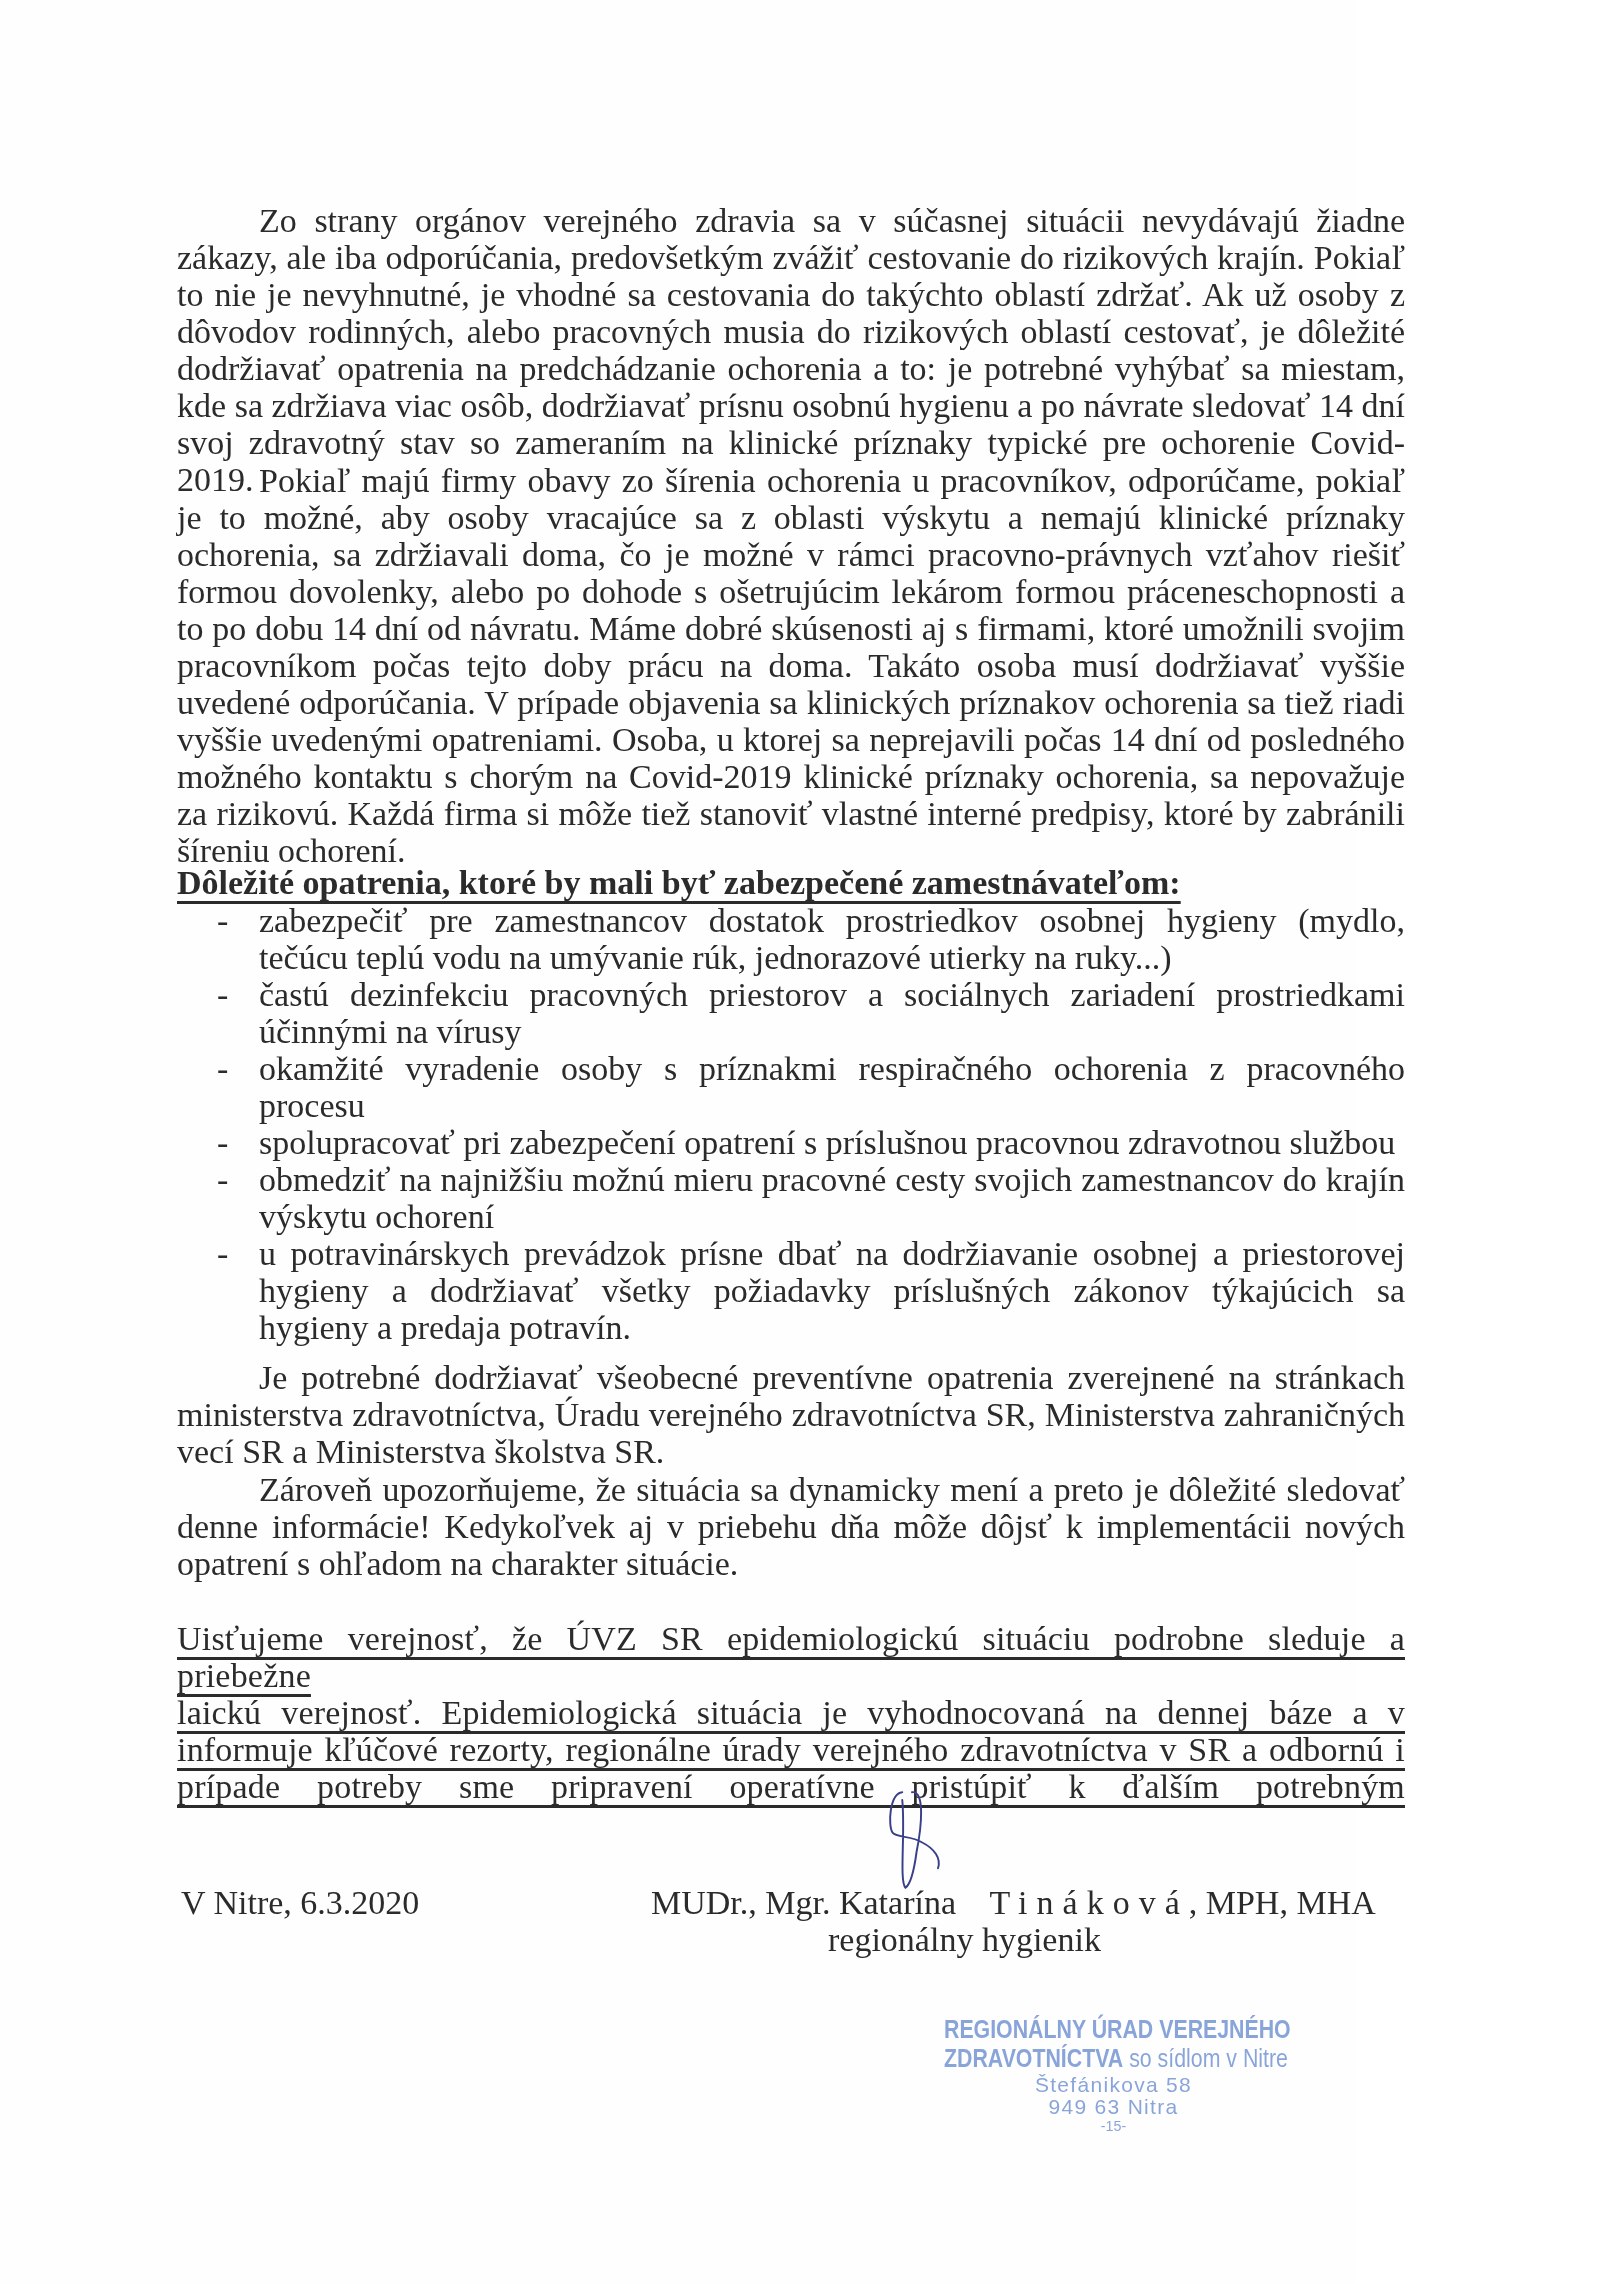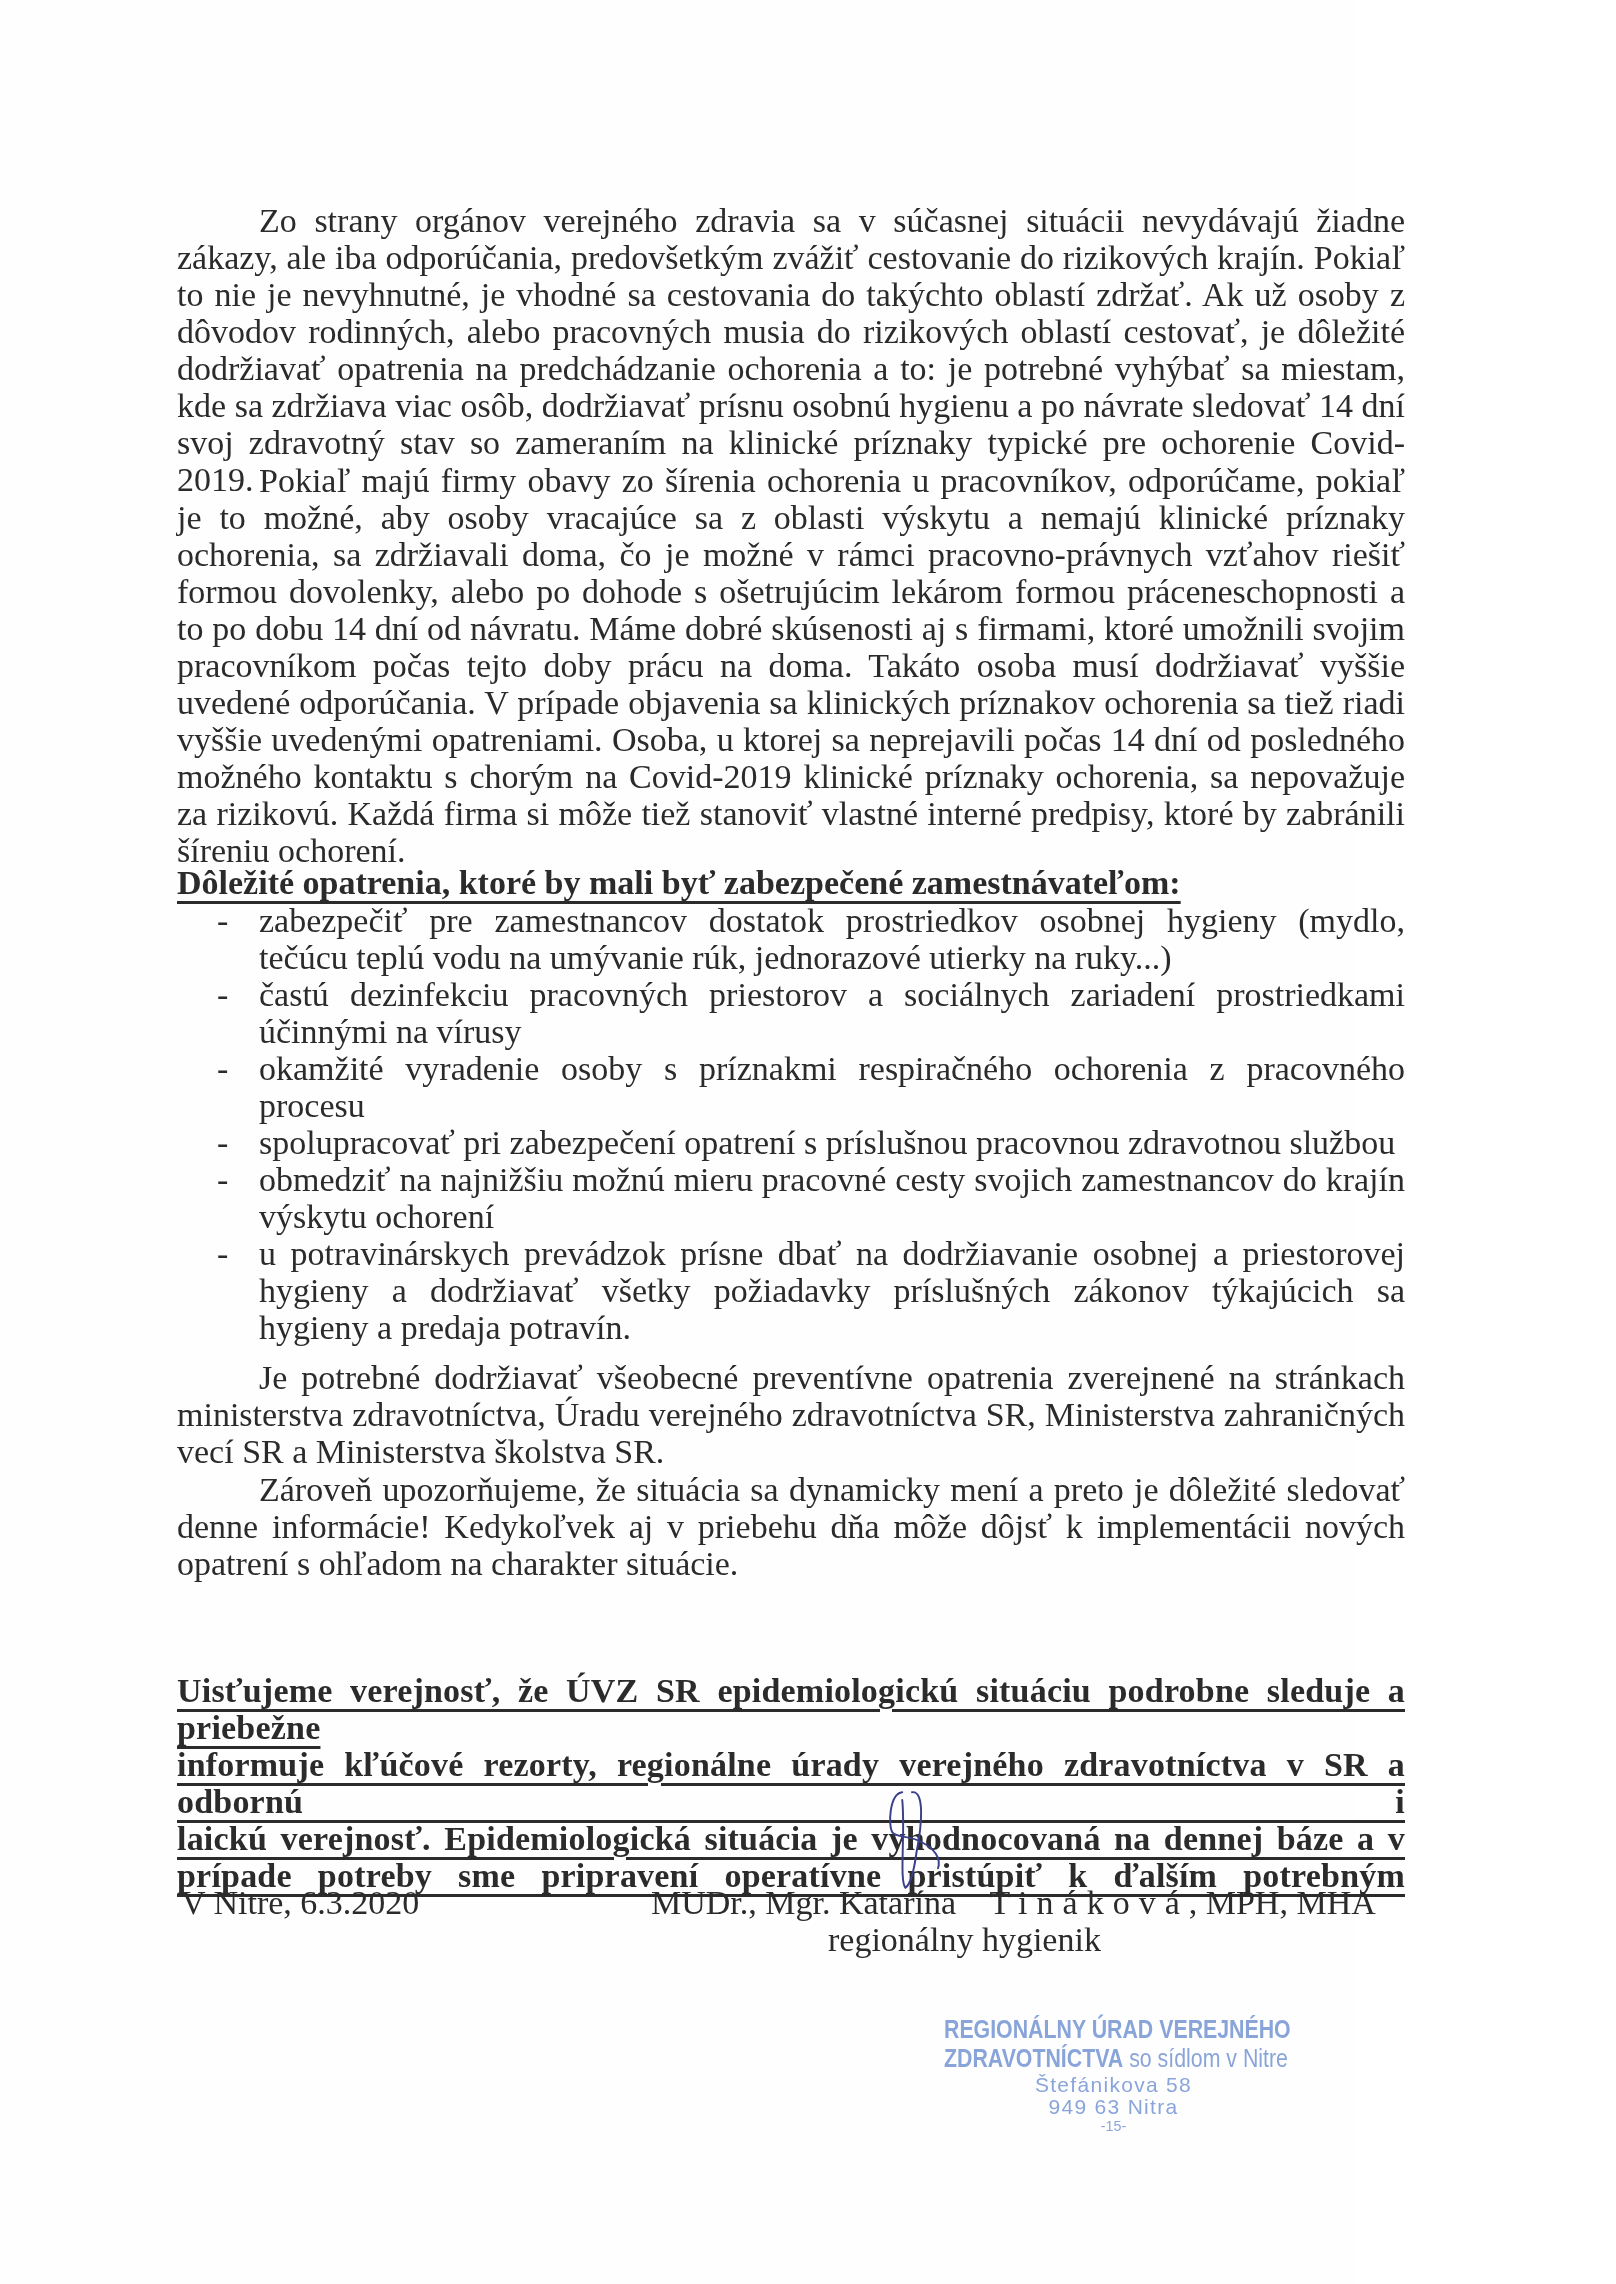--- a/index.html
+++ b/index.html
@@ -10,21 +10,21 @@
   .indent { text-indent: 82px; }
   #para1 { top: 202px; }
   #para2 { top: 462px; }
   #heading { top: 864px; font-weight: bold; text-decoration: underline; text-decoration-thickness: 2.6px; text-underline-offset: 6.5px; }
   #bullets { top: 902px; }
   .bullets { list-style: none; margin: 0; padding: 0; }
   .bullets li { position: relative; padding-left: 82px; text-align: justify; text-align-last: left; }
   .bullets li .dash { position: absolute; left: 40px; top: 0; }
   #para3 { top: 1359px; }
   #para4 { top: 1471px; }
-  #closing { top: 1672px; font-weight: bold; letter-spacing: 0.2px; }
+  #closing { top: 1620px; font-weight: normal; letter-spacing: 0.2px; }
   #closing .p { text-decoration: underline; text-decoration-thickness: 2.6px; text-underline-offset: 6.5px; }
   .sig-date { position: absolute; left: 181px; top: 1884px; font-family: "Liberation Serif", serif; font-size: 34px; color: #2b2b2b; }
   .sig-name { position: absolute; left: 651px; top: 1884px; font-family: "Liberation Serif", serif; font-size: 34px; color: #2b2b2b; white-space: nowrap; }
   .sig-name .spaced { letter-spacing: 9px; }
   .sig-role { position: absolute; left: 828px; top: 1921px; font-family: "Liberation Serif", serif; font-size: 34px; color: #2b2b2b; }
   .signature { position: absolute; left: 876px; top: 1787px; width: 85px; height: 104px; }
   .stamp { position: absolute; left: 944px; top: 2015px; width: 339px; color: #7c9bd6; font-family: "Liberation Sans", "DejaVu Sans", sans-serif; text-align: center; opacity: 0.9; }
   .stamp .s1 { font-weight: bold; font-size: 26px; line-height: 29px; transform: scaleX(0.82); transform-origin: left; text-align: left; white-space: nowrap; }
   .stamp .s2 { font-size: 26px; line-height: 29px; transform: scaleX(0.82); transform-origin: left; text-align: left; white-space: nowrap; }
   .stamp .s2 b { font-weight: bold; }
@@ -61,22 +61,22 @@
   <div class="col" id="para4">
     <p class="p indent">Zároveň upozorňujeme, že situácia sa dynamicky mení a preto je dôležité sledovať denne informácie! Kedykoľvek aj v priebehu dňa môže dôjsť k implementácii nových opatrení s ohľadom na charakter situácie.</p>
   </div>
 
   <div class="col" id="para3">
     <p class="p indent">Je potrebné dodržiavať všeobecné preventívne opatrenia zverejnené na stránkach ministerstva zdravotníctva, Úradu verejného zdravotníctva SR, Ministerstva zahraničných vecí SR a Ministerstva školstva SR.</p>
   </div>
 
   <div class="col" id="closing">
     <div class="p" style="text-align-last: justify;">Uisťujeme verejnosť, že ÚVZ SR epidemiologickú situáciu podrobne sleduje a priebežne</div>
+    <div class="p" style="text-align-last: justify;">laickú verejnosť. Epidemiologická situácia je vyhodnocovaná na dennej báze a v</div>
     <div class="p" style="text-align-last: justify;">informuje kľúčové rezorty, regionálne úrady verejného zdravotníctva v SR a odbornú i</div>
-    <div class="p" style="text-align-last: justify;">laickú verejnosť. Epidemiologická situácia je vyhodnocovaná na dennej báze a v</div>
     <div class="p" style="text-align-last: justify;">prípade potreby sme pripravení operatívne pristúpiť k ďalším potrebným</div>
   </div>
 
   <svg class="signature" viewBox="0 0 130 160">
     <path d="M40 8 C20 10 18 60 25 70 C30 78 55 75 70 85 C90 95 100 110 95 125 M55 8 C75 5 70 60 62 100 C58 130 52 150 45 155 C35 145 45 70 40 20" fill="none" stroke="#3a3f8a" stroke-width="3" stroke-linecap="round"></path>
   </svg>
 
   <div class="sig-date">V Nitre, 6.3.2020</div>
 
   <div class="sig-name">

